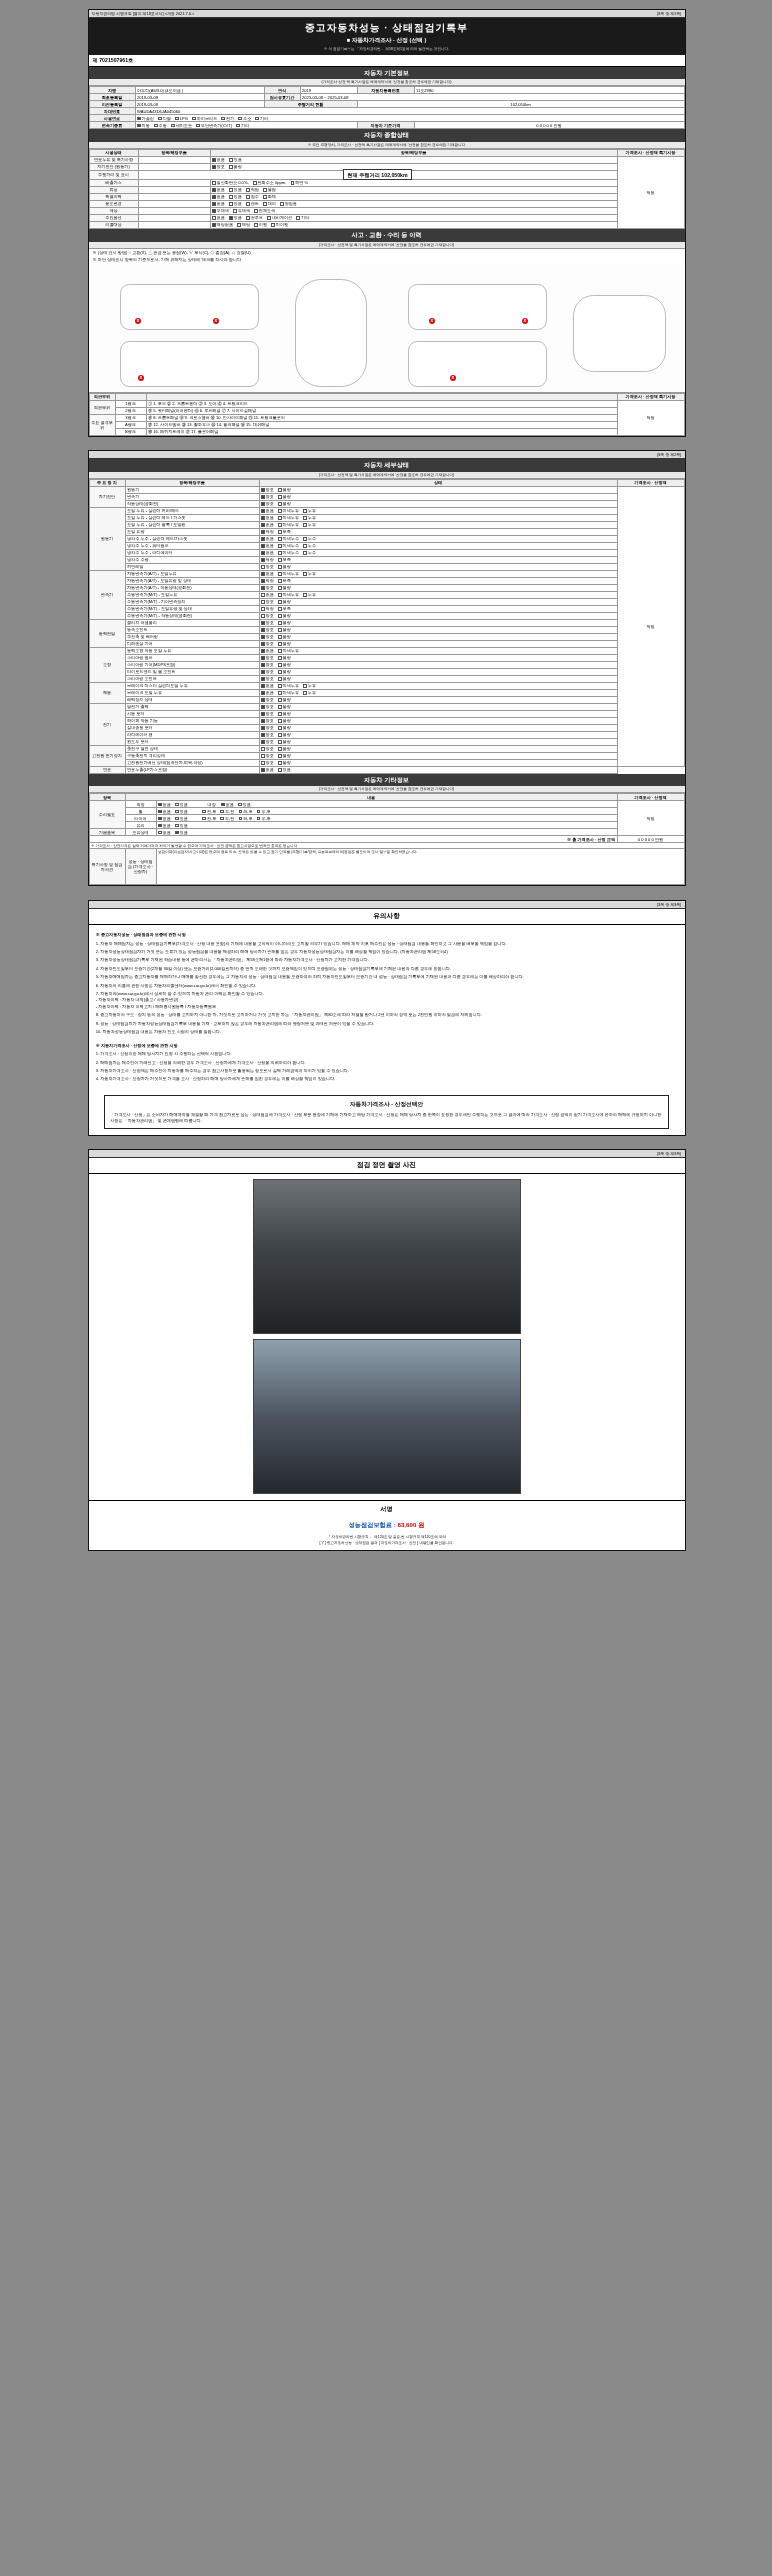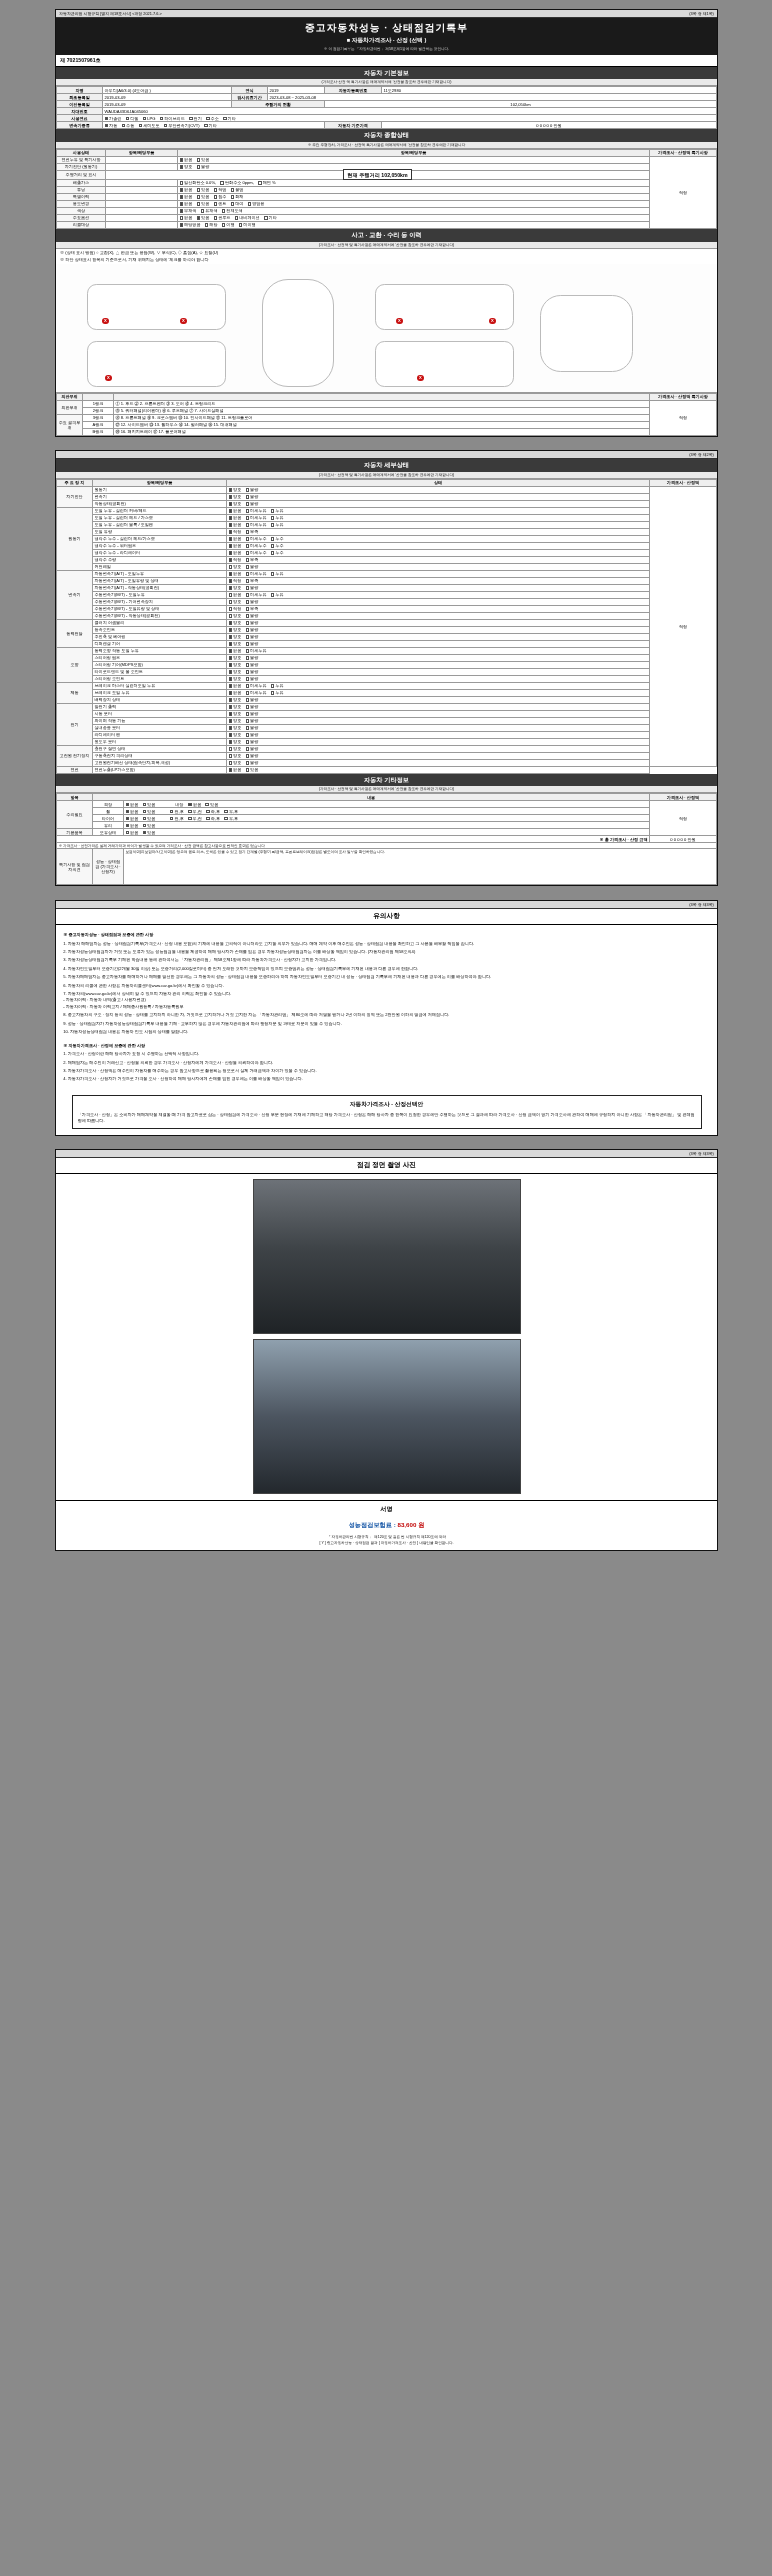--- a/index.html
+++ b/index.html
@@ -4,21 +4,21 @@
 <style>
   * { box-sizing: border-box; }
   html, body { margin:0; padding:0; background:#8a8a8a; }
   body { font-family: "Liberation Sans", sans-serif; width:773px; }
   .page {
     width:773px;
     background:#8a8a8a;
     padding:9.3px 0 20.6px 0;
   }
   .sheet {
-    width:663px;
+    width:598px;
     margin:0 auto 13.4px auto;
     background:#ffffff;
     border:0.5px solid #111;
     padding:0;
     position:relative;
   }
   .tiny { font-size:4.1px; }
   .xtiny { font-size:3.6px; }
   .gray-head {
     background:#d9d9d9;

